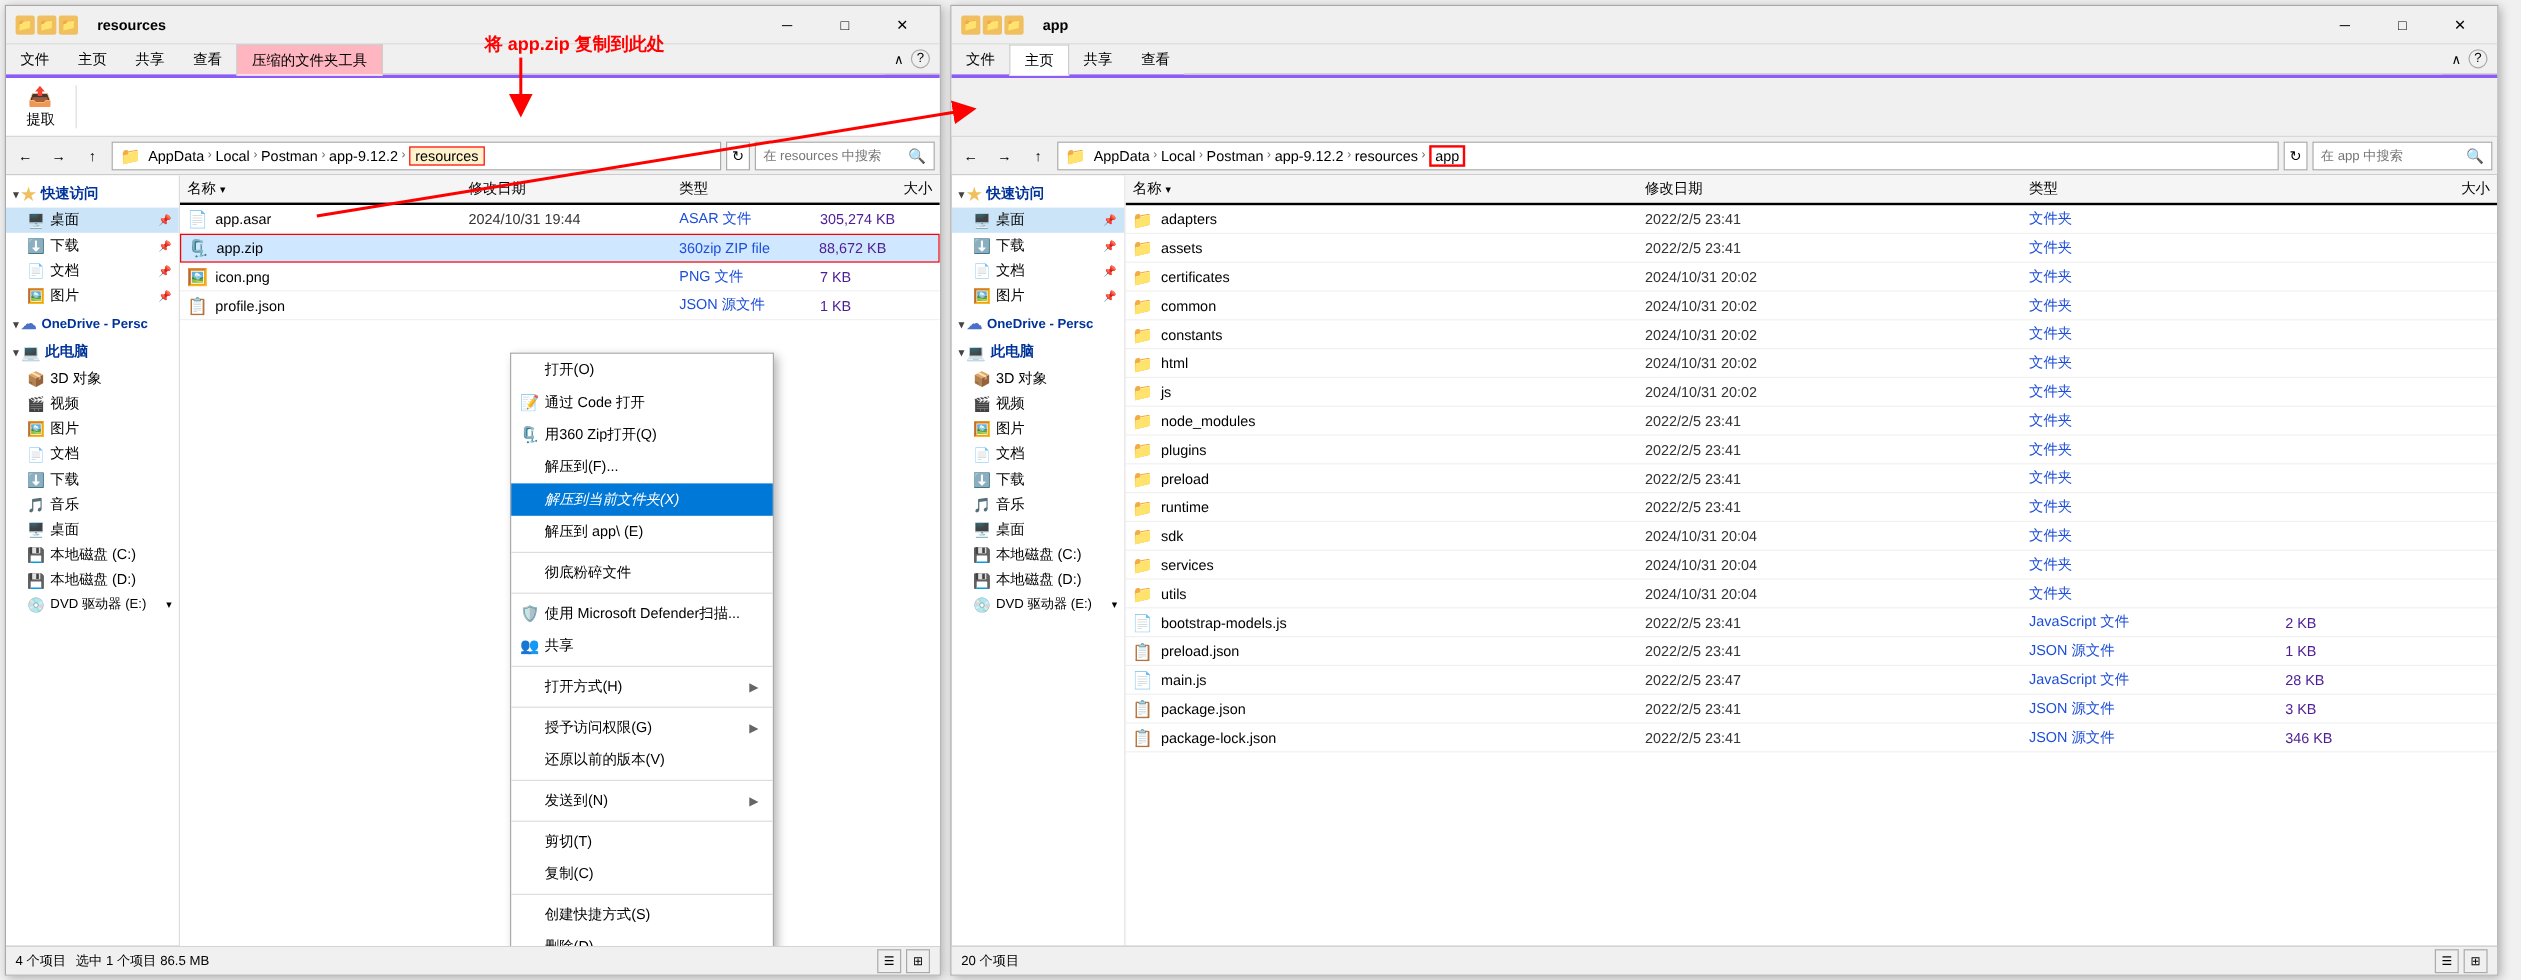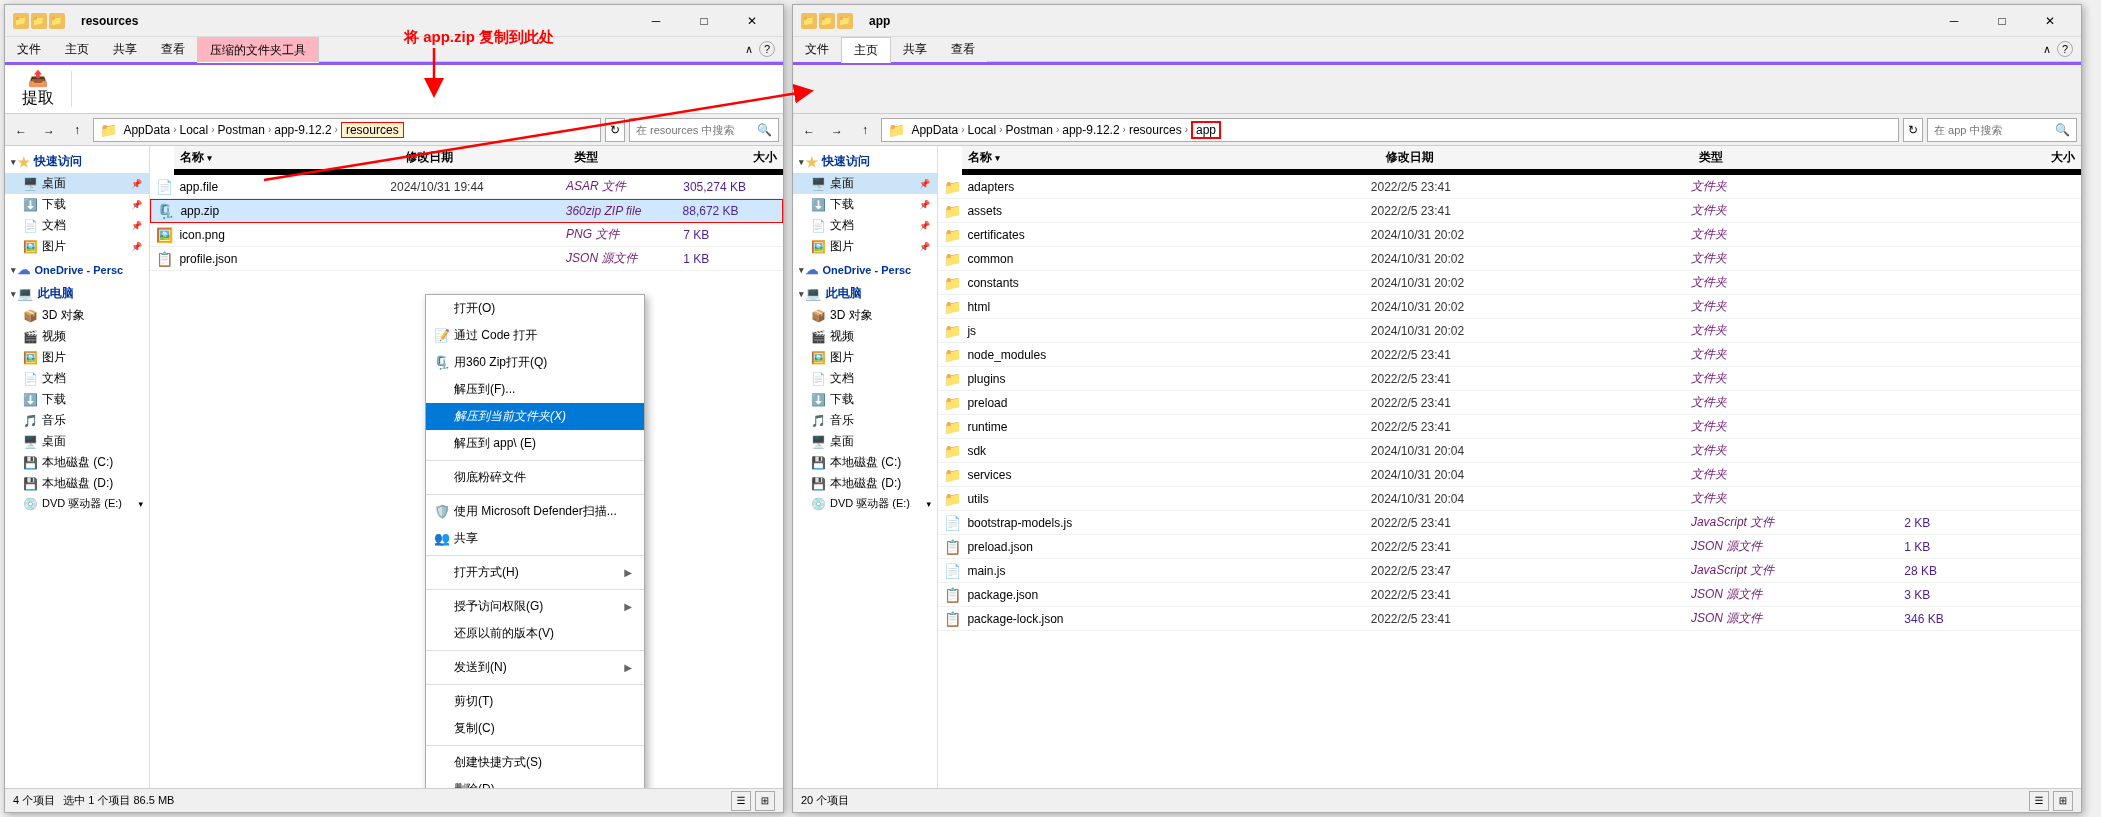--- a/index.html
+++ b/index.html
@@ -223,26 +223,25 @@
     .pin-icon { font-size: 9px; color: #888; margin-left: auto; }
 
     
     .file-list {
       flex: 1;
       background: white;
       overflow-y: auto;
     }
     .file-list-header {
       display: flex;
-      border-bottom: 6px solid #000000;
+      border-bottom: 2px solid #000000;
       padding: 3px 6px;
       background: #f5f5f5;
       font-size: 12px;
-      font-weight: bold;
-      margin-left: 24px;
+      font-weight: normal;
     }
     .col-name { flex: 2; min-width: 200px; }
     .col-date { flex: 1.5; min-width: 140px; }
     .col-type { flex: 1; min-width: 80px; }
     .col-size { flex: 0.8; min-width: 70px; text-align: right; }
     .file-row {
       display: flex;
       align-items: center;
       padding: 3px 6px;
       font-size: 12px;
@@ -311,21 +310,21 @@
       position: relative;
     }
 
     .cloud-icon { color: #4a70c8; font-size: 13px; }
     .pc-icon { font-size: 13px; }
 
     .file-row-zip { background: #e8f0ff; border: 1px solid #ff0000; }
 
     .col-name-cell { flex: 2; min-width: 200px; display: flex; align-items: center; overflow: hidden; }
     .col-date-cell { flex: 1.5; min-width: 140px; color: #333; }
-    .col-type-cell { flex: 1; min-width: 80px; color: #701a75; font-style: italic; }
+    .col-type-cell { flex: 1; min-width: 80px; color: #1d4ed8; }
     .col-size-cell { flex: 0.8; min-width: 70px; text-align: left; color: #4c1d95; }
 
     .path-red-box {
       border: 2px solid red;
       padding: 0 3px;
     }
   </style>
 </head>
 <body>
 
@@ -356,21 +355,21 @@
         <div class="ribbon-tab active active-pink">压缩的文件夹工具</div>
         <div style="flex:1; border-bottom: 1px solid #ccc; background:#f0f0f0;"></div>
         <div style="display:flex;align-items:center;padding:0 8px;border-bottom:1px solid #ccc;">
           <span style="cursor:pointer;font-size:11px;">∧</span>
           <span style="cursor:pointer;font-size:11px;margin-left:6px;border:1px solid #aaa;border-radius:50%;width:16px;height:16px;display:flex;align-items:center;justify-content:center;">?</span>
         </div>
       </div>
       <div class="ribbon-content">
         <div class="ribbon-btn">
           <span class="ribbon-btn-icon">📤</span>
-          <span style="font-size:16px;">提取</span>
+          <span style="font-size:12px;">提取</span>
         </div>
         <div class="ribbon-separator"></div>
       </div>
     </div>
 
     <div class="addressbar">
       <div class="nav-btn">←</div>
       <div class="nav-btn">→</div>
       <div class="nav-btn">↑</div>
       <div class="address-box">
@@ -485,21 +484,21 @@
         <div class="file-list-header">
           <div class="col-name">名称 <span style="font-size:9px;">▾</span></div>
           <div class="col-date">修改日期</div>
           <div class="col-type">类型</div>
           <div class="col-size">大小</div>
         </div>
 
         <div class="file-row">
           <div class="col-name-cell">
               <span class="file-icon">📄</span>
-              <span>app.file</span>
+              <span>app.asar</span>
             </div>
           <div class="col-date-cell">2024/10/31 19:44</div>
           <div class="col-type-cell">ASAR 文件</div>
           <div class="col-size-cell">305,274 KB</div>
         </div>
 
         <div class="file-row file-row-zip" style="background:#d0e8ff;">
           <div class="col-name-cell">
               <span class="file-icon">🗜️</span>
               <span>app.zip</span>

